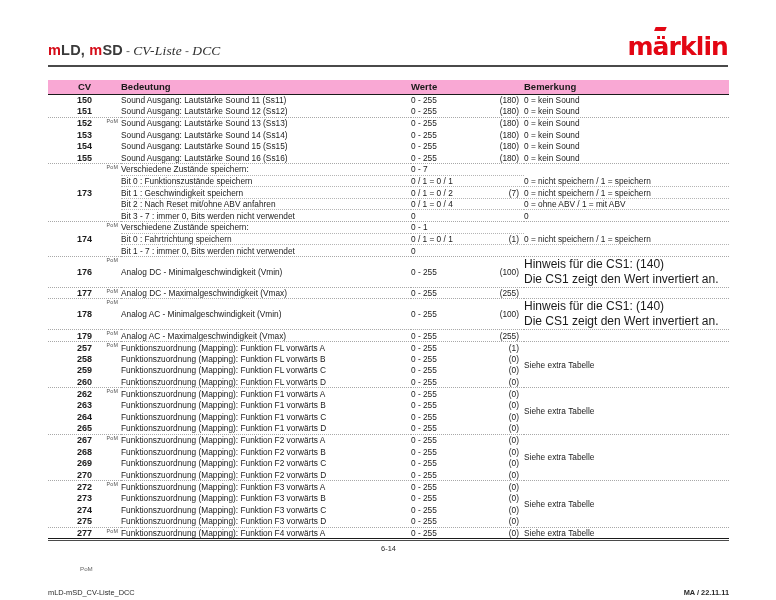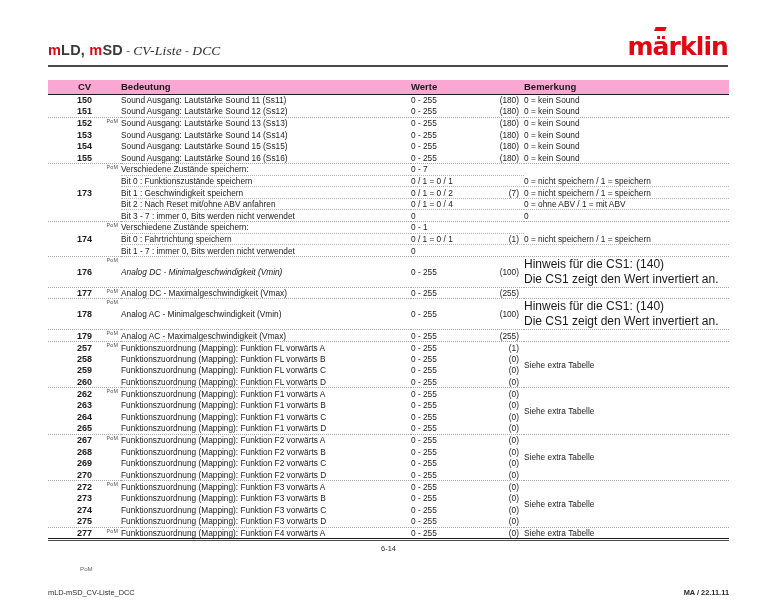--- a/index.html
+++ b/index.html
@@ -367,21 +367,21 @@
         <tr>
           <td class="mean dot-top">Bit 1 - 7 : immer 0, Bits werden nicht verwendet</td>
           <td class="val dot-top"><span>0</span></td>
           <td class="rem dot-top"></td>
         </tr>
         <tr class="group-start">
           <td class="cv" style="height: 23px;">
             <div class="vcenter-label">176</div>
             <span class="pom">PoM</span>
           </td>
-          <td class="mean" style="height: 23px; font-style: italic;">Analog DC - Minimalgeschwindigkeit (Vmin)</td>
+          <td class="mean" style="height: 23px;">Analog DC - Minimalgeschwindigkeit (Vmin)</td>
           <td class="val" style="height: 23px;"><span>0 - 255</span><span class="defval">(100)</span></td>
           <td class="rem two-line">
             <div>Hinweis für die CS1: (140)</div>
             <div>Die CS1 zeigt den Wert invertiert an.</div>
           </td>
         </tr>
         <tr class="group-start">
           <td class="cv">
             <div class="vcenter-label">177</div>
             <span class="pom">PoM</span>

